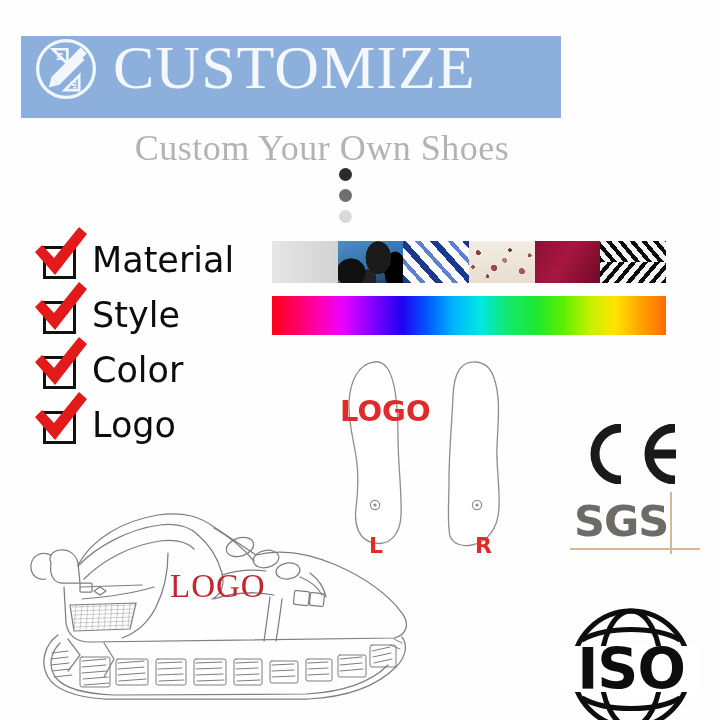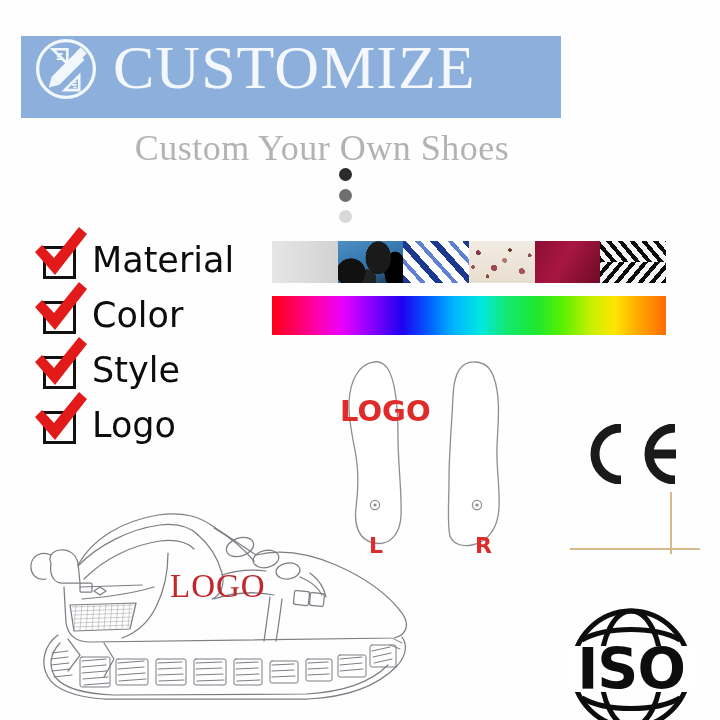--- a/index.html
+++ b/index.html
@@ -270,31 +270,31 @@
     <div class="check-label">Material</div>
   </div>
 
   <div class="check-row">
     <div class="check-box-wrap">
       <div class="check-box"></div>
       <svg class="check-tick" viewBox="0 0 58 56">
         <path d="M3 27 L10 20 L22 33 L47 2 L55 9 L23 50 Z" fill="#e31a1a"></path>
       </svg>
     </div>
-    <div class="check-label">Color</div>
+    <div class="check-label">Style</div>
   </div>
 
   <div class="check-row">
     <div class="check-box-wrap">
       <div class="check-box"></div>
       <svg class="check-tick" viewBox="0 0 58 56">
         <path d="M3 27 L10 20 L22 33 L47 2 L55 9 L23 50 Z" fill="#e31a1a"></path>
       </svg>
     </div>
-    <div class="check-label">Style</div>
+    <div class="check-label">Color</div>
   </div>
 
   <div class="check-row">
     <div class="check-box-wrap">
       <div class="check-box"></div>
       <svg class="check-tick" viewBox="0 0 58 56">
         <path d="M3 27 L10 20 L22 33 L47 2 L55 9 L23 50 Z" fill="#e31a1a"></path>
       </svg>
     </div>
     <div class="check-label">Logo</div>
@@ -476,20 +476,21 @@
     <path d="M38 4 A 26 26 0 1 0 38 56" fill="none" stroke="#1a1a1a" stroke-width="9"></path>
 
     <path d="M92 4 A 26 26 0 1 0 92 56" fill="none" stroke="#1a1a1a" stroke-width="9"></path>
     <rect x="62" y="25.5" width="31" height="9" fill="#1a1a1a"></rect>
   </svg>
 </div>
 
 <div id="sgs-badge">
   <div class="sgs-line" id="sgs-vline"></div>
   <div class="sgs-line" id="sgs-hline"></div>
+  <div id="sgs-text">SGS</div>
 </div>
 
 <div id="iso-logo">
   <svg viewBox="0 0 150 126" width="150" height="126">
     <g fill="none" stroke="#0d0d0d" stroke-width="5">
       <circle cx="75" cy="63" r="58"></circle>
       <ellipse cx="75" cy="63" rx="30" ry="58"></ellipse>
       <path d="M17 63 L 133 63"></path>
       <path d="M26 34 C 50 20, 100 20, 124 34"></path>
       <path d="M26 92 C 50 106, 100 106, 124 92"></path>

